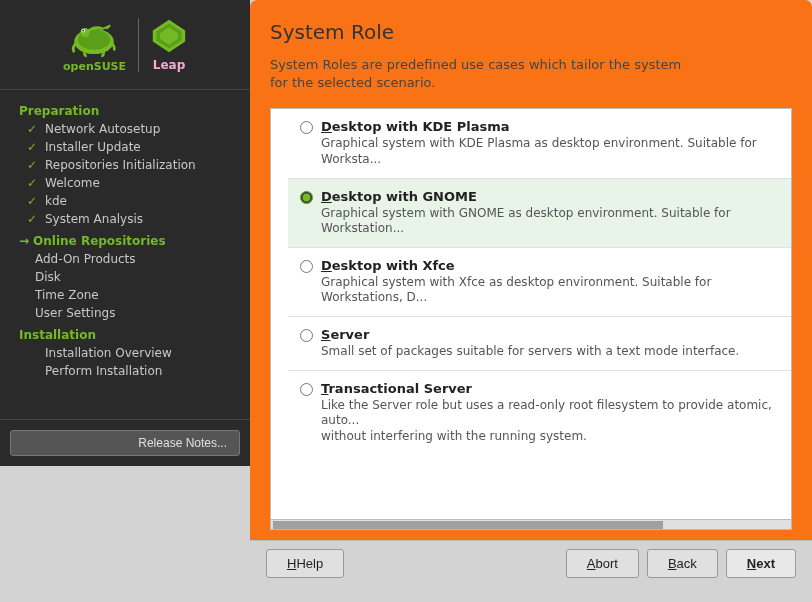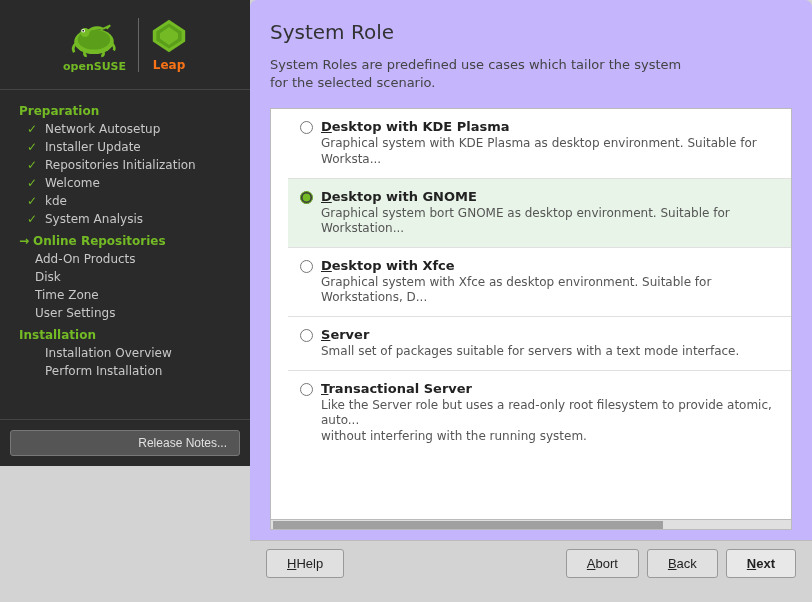--- a/index.html
+++ b/index.html
@@ -62,21 +62,21 @@
       flex-direction: column;
       align-items: center;
     }
 
     .leap-diamond {
       width: 36px;
       height: 36px;
     }
 
     .leap-text {
-      color: #f97316;
+      color: #f9a8d4;
       font-size: 12px;
       font-weight: bold;
       margin-top: 4px;
     }
 
     .sidebar-nav {
       flex: 1;
       padding: 8px 9px;
       overflow-y: auto;
     }
@@ -126,21 +126,21 @@
       font-size: 12px;
       cursor: pointer;
       border-radius: 3px;
       width: 100%;
       text-align: right;
     }
 
     
     .main-content {
       flex: 1;
-      background: #c4b5fd;
+      background: #f97316;
       display: flex;
       flex-direction: column;
       height: 586px;
       border-radius: 7px;
     }
 
     .content-area {
       flex: 1;
       padding: 20px 20px 10px 20px;
       overflow: hidden;
@@ -401,21 +401,21 @@
           <div class="role-info">
             <div class="role-name"><u>D</u>esktop with KDE Plasma</div>
             <div class="role-desc">Graphical system with KDE Plasma as desktop environment. Suitable for Worksta...</div>
           </div>
         </div>
 
         <div class="role-item selected">
           <input type="radio" name="system-role" class="role-radio" checked="" style="">
           <div class="role-info">
             <div class="role-name"><u>D</u>esktop with GNOME</div>
-            <div class="role-desc">Graphical system bort GNOME as desktop environment. Suitable for Workstation...</div>
+            <div class="role-desc">Graphical system with GNOME as desktop environment. Suitable for Workstation...</div>
           </div>
         </div>
 
         <div class="role-item">
           <input type="radio" name="system-role" class="role-radio" style="">
           <div class="role-info">
             <div class="role-name"><u>D</u>esktop with Xfce</div>
             <div class="role-desc">Graphical system with Xfce as desktop environment. Suitable for Workstations, D...</div>
           </div>
         </div>

